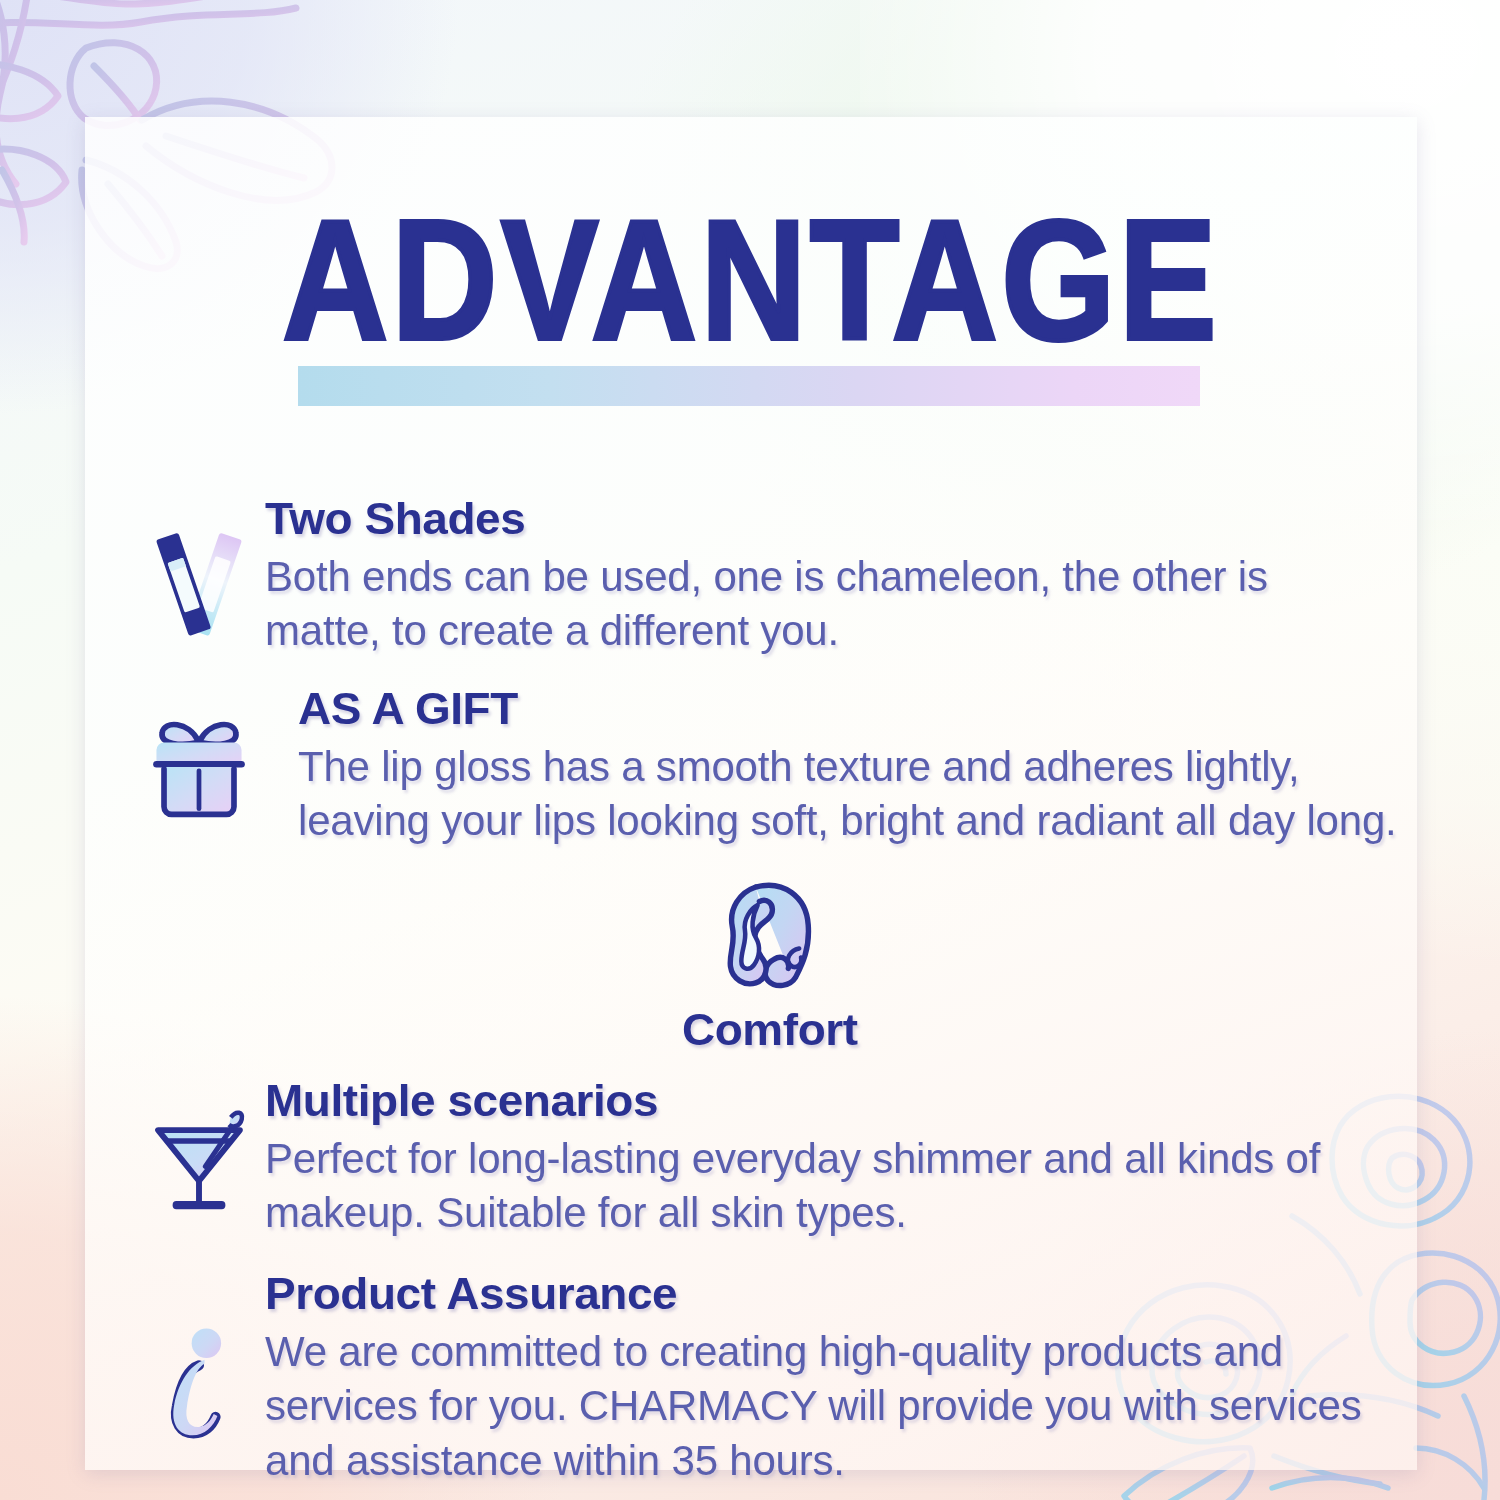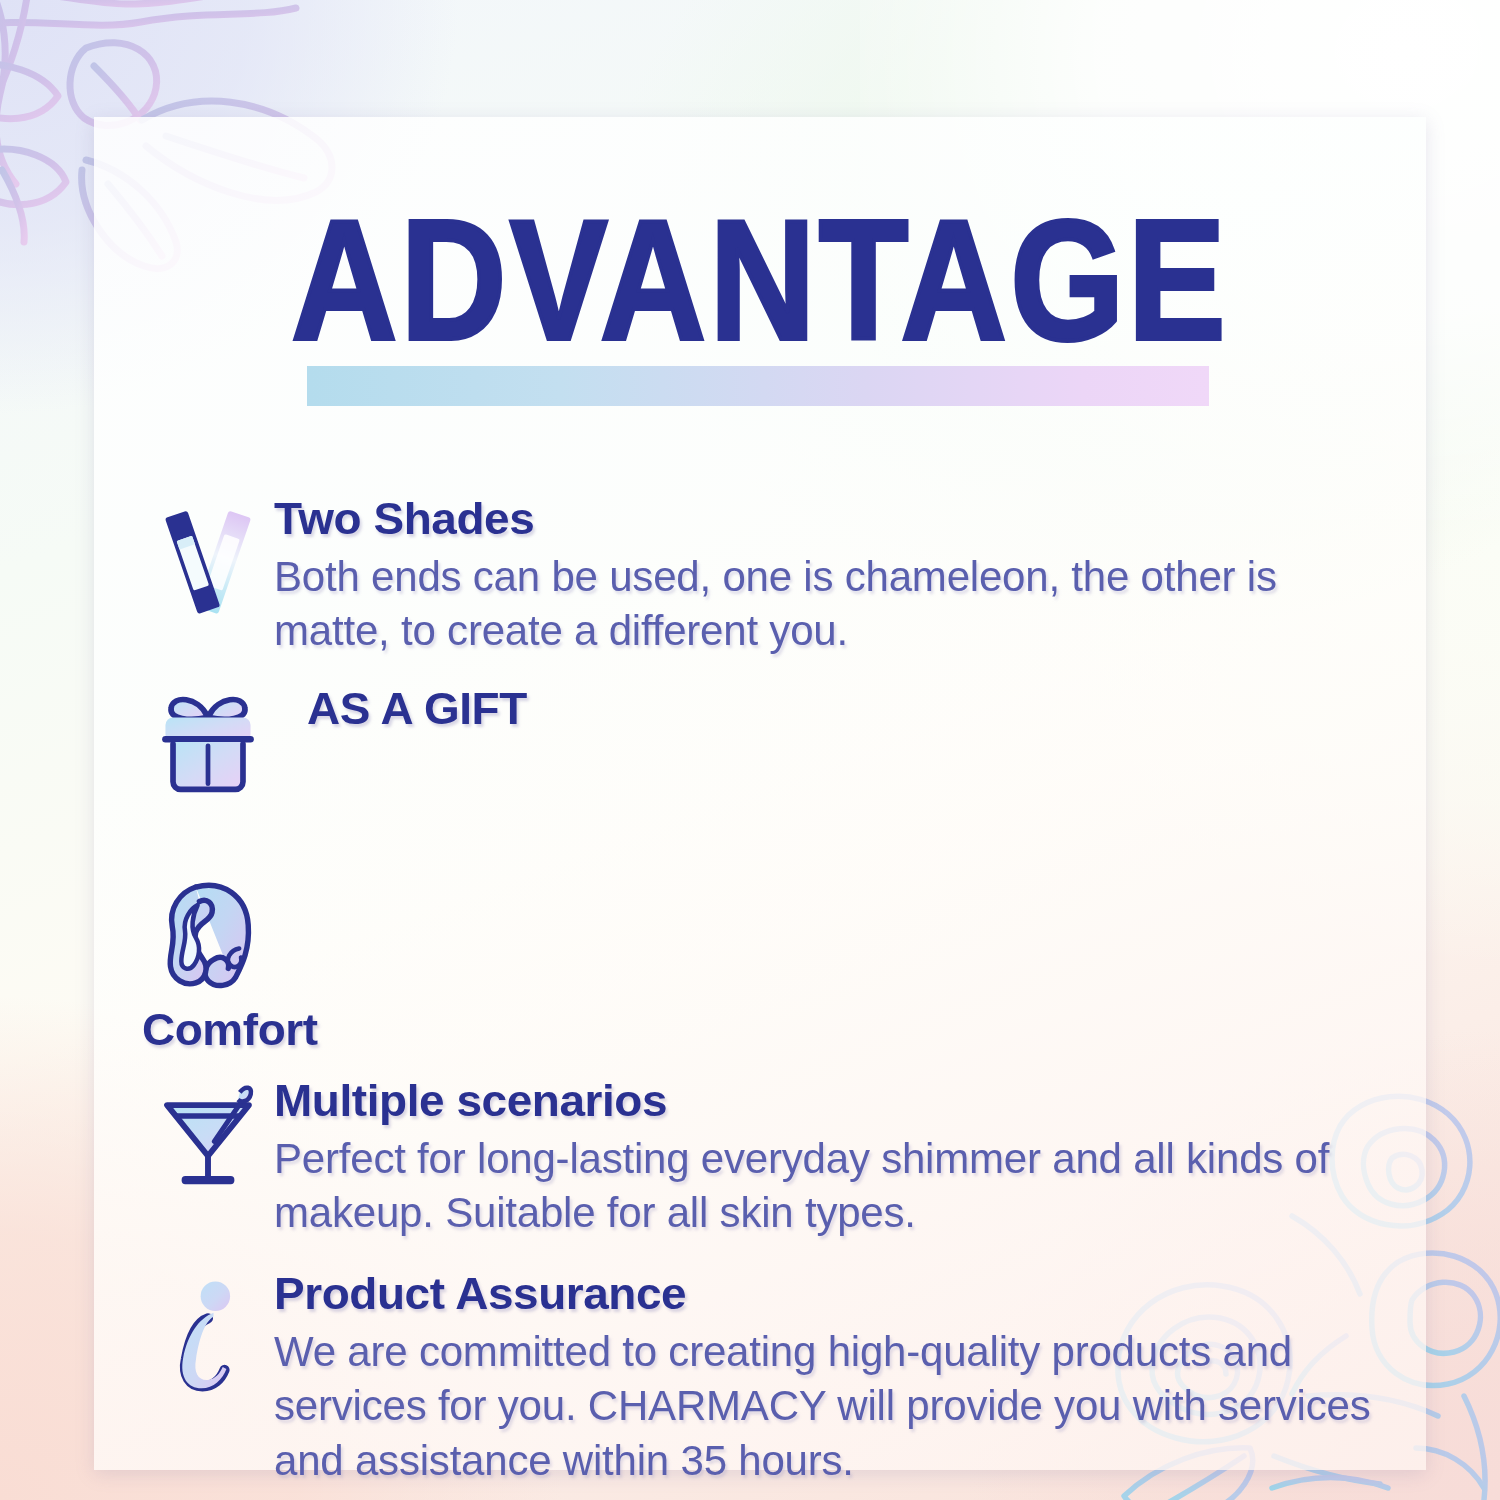--- a/index.html
+++ b/index.html
@@ -34,21 +34,21 @@
   }
 
   
   .floral { position:absolute; pointer-events:none; }
   .floral-tl { left:-34px; top:-30px; width:400px; height:380px; opacity:0.58; }
   .floral-br { right:-30px; bottom:-26px; width:470px; height:430px; opacity:0.72; }
 
   
   .card {
     position:absolute;
-    left:94px; top:117px;
+    left:85px; top:117px;
     width:1332px; height:1353px;
     background:linear-gradient(157deg,
         rgba(255,255,255,0.86) 0%,
         rgba(253,255,254,0.84) 30%,
         rgba(255,253,250,0.80) 58%,
         rgba(255,248,245,0.78) 82%,
         rgba(255,245,241,0.76) 100%);
     box-shadow:0 4px 18px rgba(120,110,160,0.18);
   }
 
@@ -81,21 +81,21 @@
 
   
   .features {
     position:absolute;
     left:0; top:300px;
     width:100%;
   }
   .feature {
     position:absolute;
     display:flex;
-    align-items:flex-start;
+    align-items:center;
     left:48px;
     width:1270px;
   }
   .feature-icon {
     width:132px;
     flex:0 0 132px;
     display:flex;
     justify-content:center;
     align-items:flex-start;
     padding-top:4px;
@@ -261,20 +261,21 @@
             <path d="M10 53 h90" stroke="#2a3191" stroke-width="7" stroke-linecap="round"></path>
 
             <path d="M16 56 h78 v42 a8 8 0 0 1 -8 8 h-62 a8 8 0 0 1 -8 -8 Z" fill="url(#gift)"></path>
             <path d="M18 58 v40 a8 8 0 0 0 8 8 h58 a8 8 0 0 0 8 -8 v-40" fill="none" stroke="#2a3191" stroke-width="6" stroke-linejoin="round" stroke-linecap="round"></path>
 
             <path d="M55 60 v40" stroke="#2a3191" stroke-width="5" stroke-linecap="round"></path>
           </svg>
         </div>
         <div class="feature-body">
           <div class="feature-title">AS A GIFT</div>
+          <div class="feature-desc">The lip gloss has a smooth texture and adheres lightly, leaving your lips looking soft, bright and radiant all day long.</div>
         </div>
       </div>
 
       <div class="feature" id="feat-2">
         <div class="feature-icon">
           <svg viewBox="0 0 115 125" width="104" height="113">
             <defs>
               <linearGradient id="hair" x1="0" y1="0" x2="1" y2="1">
                 <stop offset="0%" stop-color="#b4def4"></stop>
                 <stop offset="45%" stop-color="#c3d6f3"></stop>

